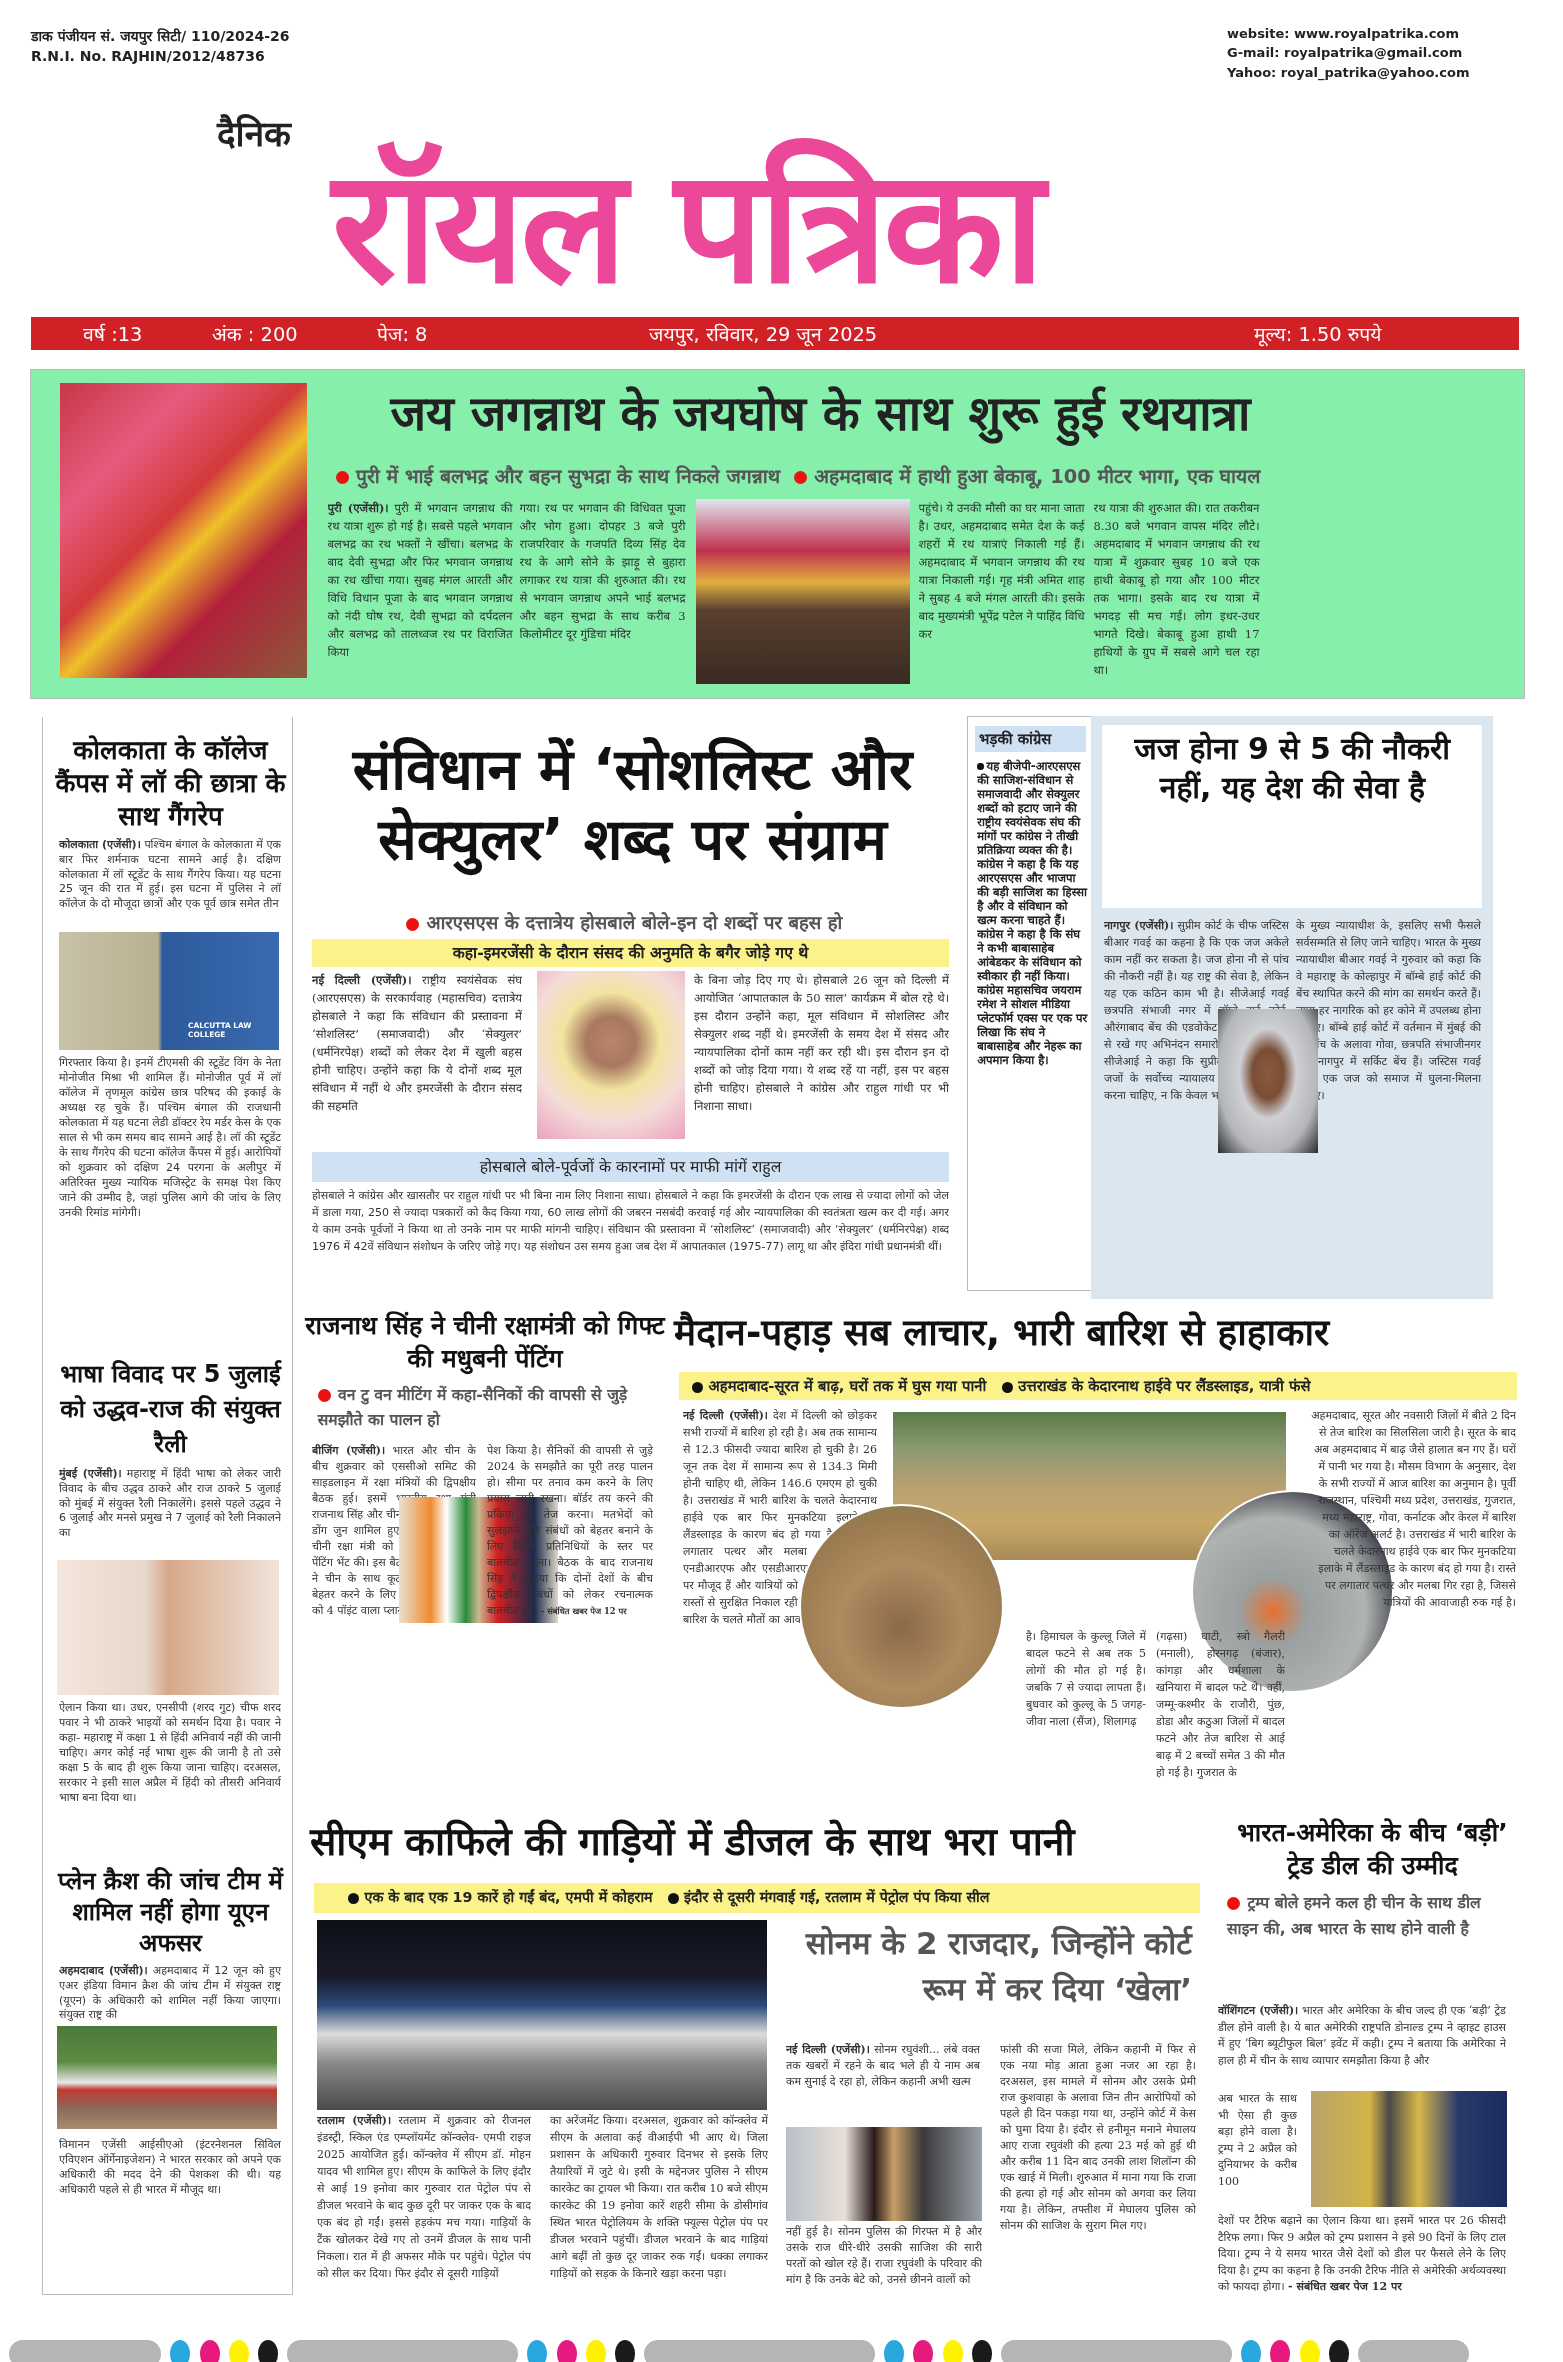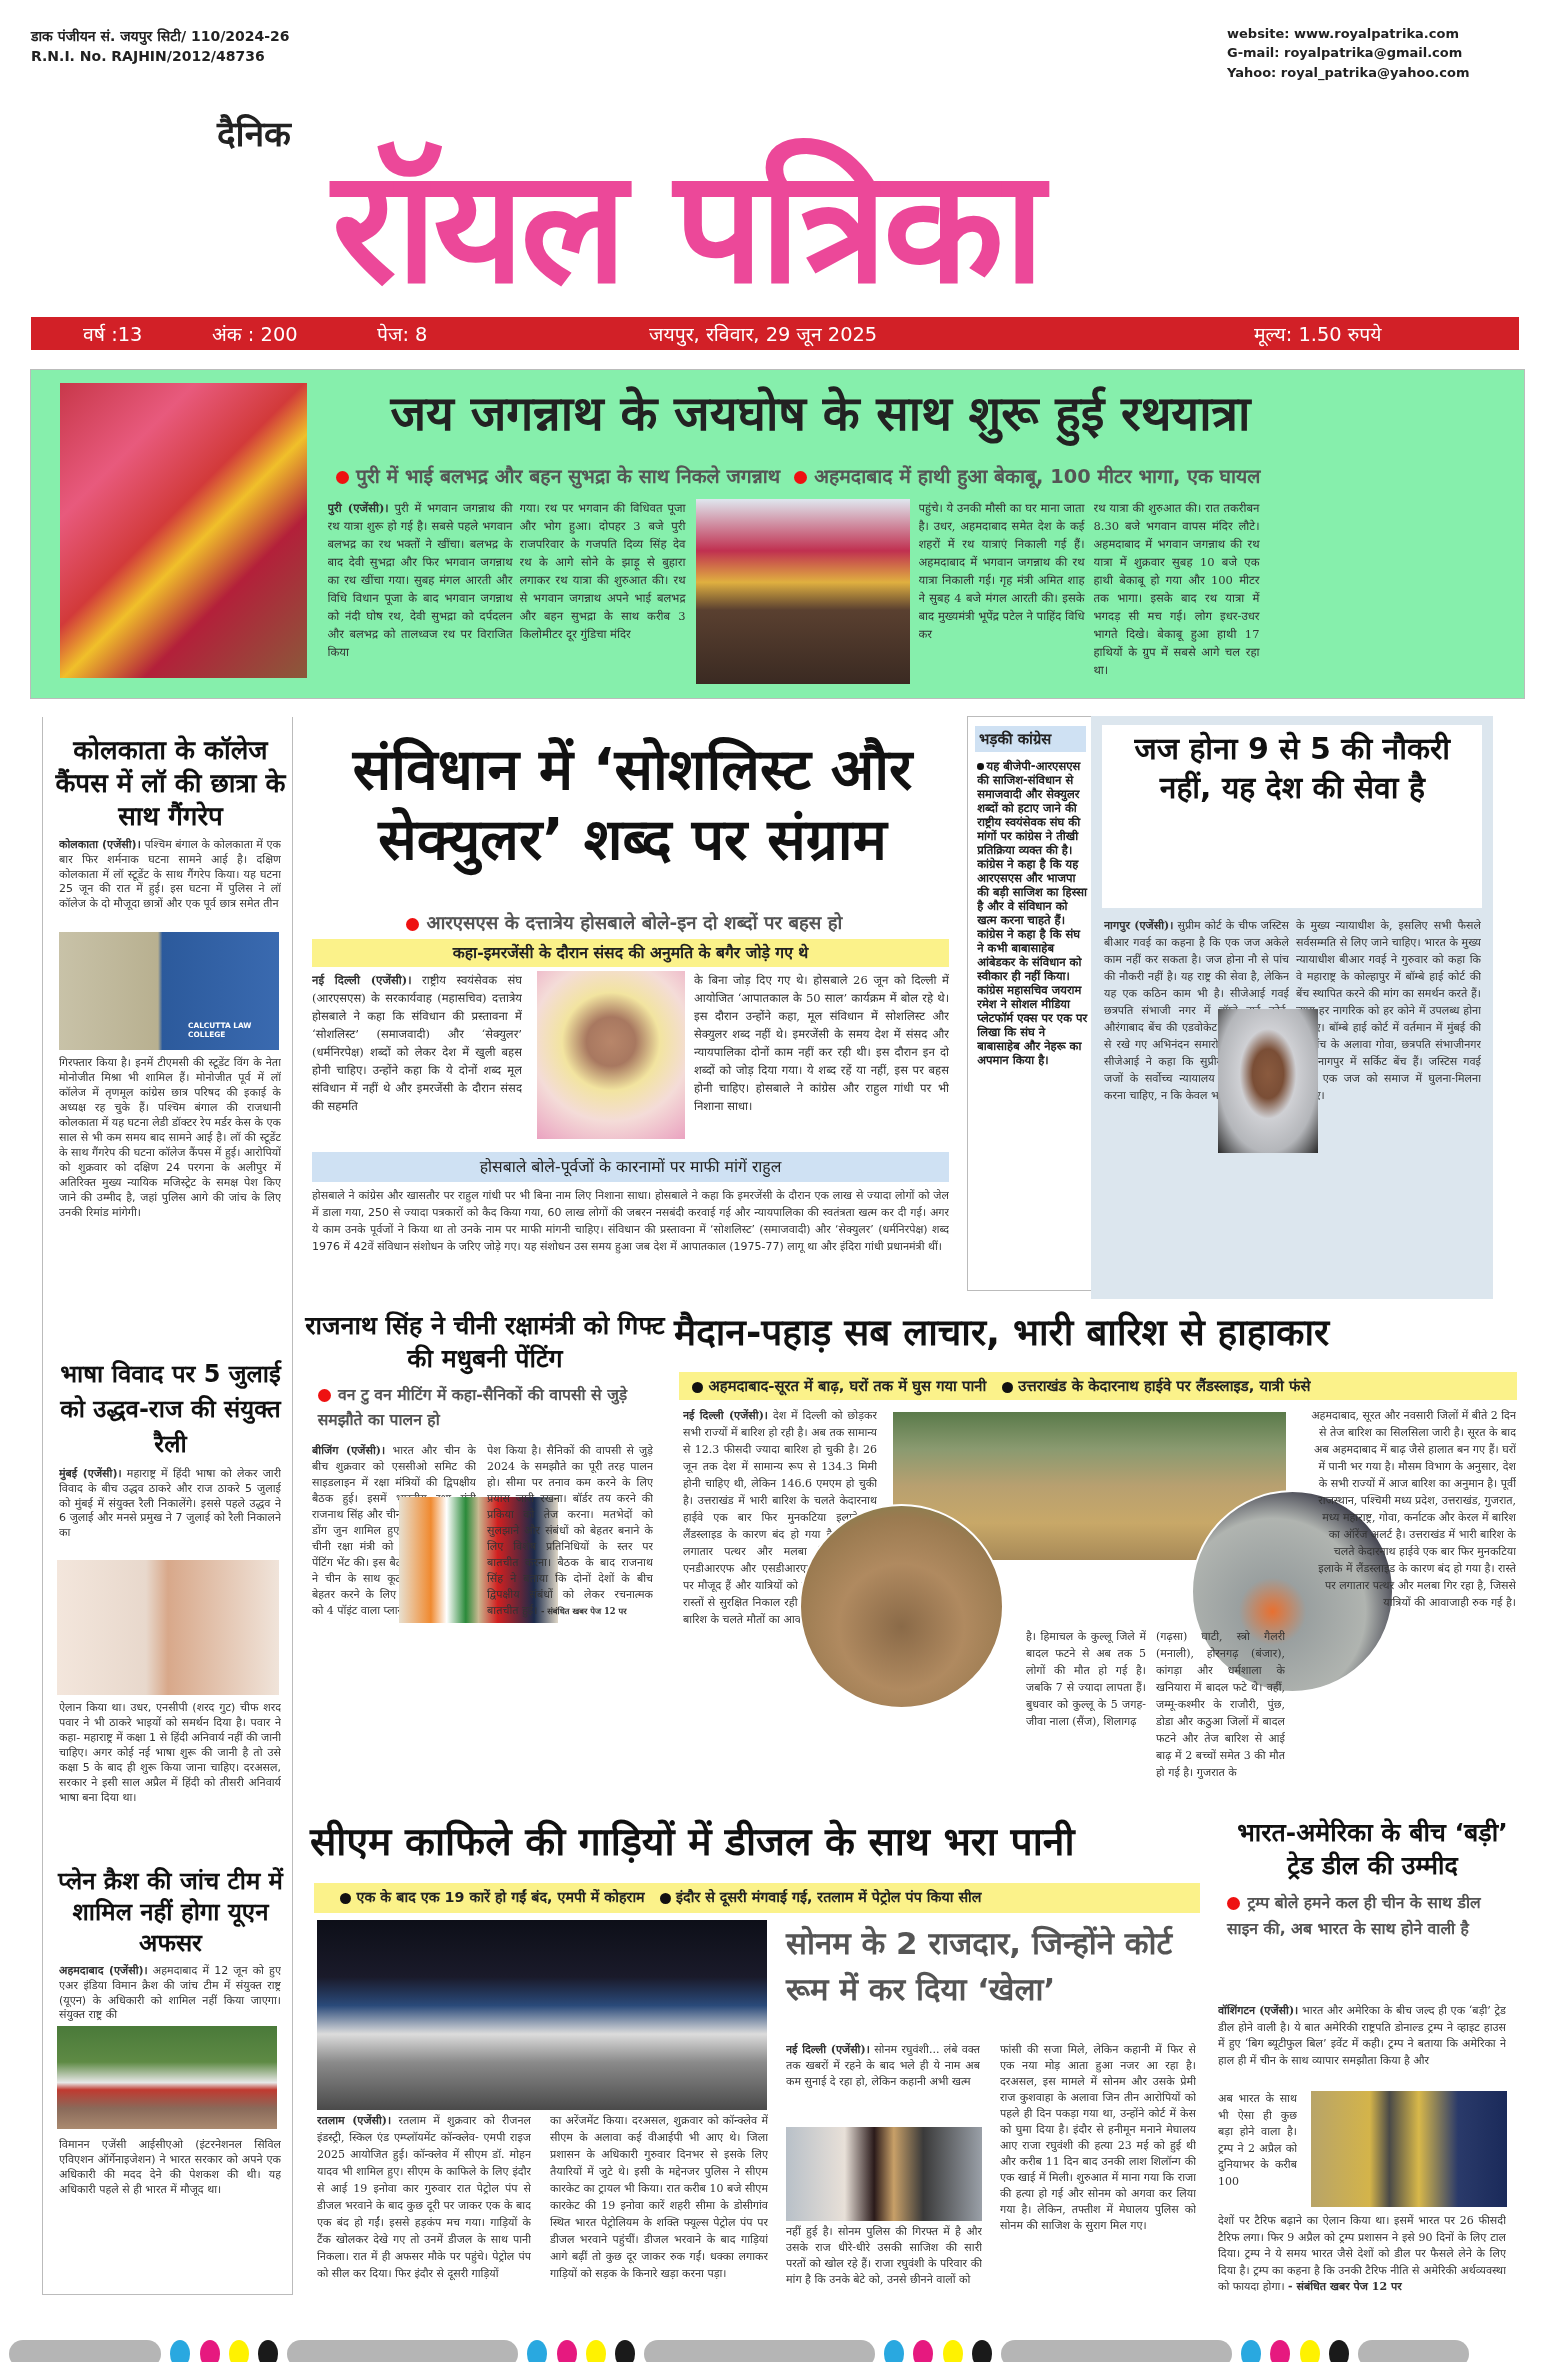--- a/index.html
+++ b/index.html
@@ -113,29 +113,29 @@
 </div>
 <div class="abs body-text" style="left:683px;top:1407px;width:194px;height:386px;overflow:hidden;font-size:11px;line-height:17px"><b>नई दिल्ली (एजेंसी)।</b> <span>देश में दिल्ली को छोड़कर सभी राज्यों में बारिश हो रही है। अब तक सामान्य से 12.3 फीसदी ज्यादा बारिश हो चुकी है। 26 जून तक देश में सामान्य रूप से 134.3 मिमी होनी चाहिए थी, लेकिन 146.6 एमएम हो चुकी है। उत्तराखंड में भारी बारिश के चलते केदारनाथ हाईवे एक बार फिर मुनकटिया इलाके में लैंडस्लाइड के कारण बंद हो गया है। रास्ते पर लगातार पत्थर और मलबा गिर रहा है। एनडीआरएफ और एसडीआरएफ की टीमें मौके पर मौजूद हैं और यात्रियों को जंगल के वैकल्पिक रास्तों से सुरक्षित निकाल रही हैं। इस बीच देश में बारिश के चलते मौतों का आकड़ा भी बढ़ने लगा</span></div>
 <div class="abs img" style="left:893px;top:1412px;width:393px;height:148px;background:linear-gradient(180deg,#5a7a4a 0%,#8a9a70 25%,#b8a070 50%,#c8a868 75%,#a88a58 100%)"></div>
 <div class="abs img" style="left:799px;top:1504px;width:205px;height:205px;border-radius:50%;border:2.8px solid #fff;background:radial-gradient(circle at 50% 60%,#8a6a48 0%,#b08a60 40%,#9a7a50 70%,#6a8a50 100%)"></div>
 <div class="abs img" style="left:1191px;top:1490px;width:203px;height:203px;border-radius:50%;border:2.8px solid #fff;background:radial-gradient(circle at 40% 60%,#e87030 0%,#9aa0a0 20%,#b0b4b0 55%,#2a2a3a 80%,#4a8ab0 100%)"></div>
 <div class="abs body-text" style="left:1026px;top:1628px;width:120px;height:166px;overflow:hidden;font-size:11px;line-height:17px">है। हिमाचल के कुल्लू जिले में बादल फटने से अब तक 5 लोगों की मौत हो गई है। जबकि 7 से ज्यादा लापता हैं। बुधवार को कुल्लू के 5 जगह-जीवा नाला (सैंज), शिलागढ़</div>
 <div class="abs body-text" style="left:1156px;top:1628px;width:129px;height:166px;overflow:hidden;font-size:11px;line-height:17px">(गढ़सा) घाटी, स्त्रो गैलरी (मनाली), होरनगढ़ (बंजार), कांगड़ा और धर्मशाला के खनियारा में बादल फटे थे। वहीं, जम्मू-कश्मीर के राजौरी, पुंछ, डोडा और कठुआ जिलों में बादल फटने और तेज बारिश से आई बाढ़ में 2 बच्चों समेत 3 की मौत हो गई है। गुजरात के</div>
 <div class="abs body-text" style="left:1309px;top:1407px;width:207px;height:386px;overflow:hidden;font-size:11px;line-height:17px;text-align:right">अहमदाबाद, सूरत और नवसारी जिलों में बीते 2 दिन से तेज बारिश का सिलसिला जारी है। सूरत के बाद अब अहमदाबाद में बाढ़ जैसे हालात बन गए हैं। घरों में पानी भर गया है। मौसम विभाग के अनुसार, देश के सभी राज्यों में आज बारिश का अनुमान है। पूर्वी राजस्थान, पश्चिमी मध्य प्रदेश, उत्तराखंड, गुजरात, मध्य महाराष्ट्र, गोवा, कर्नाटक और केरल में बारिश का ऑरेंज अलर्ट है। उत्तराखंड में भारी बारिश के चलते केदारनाथ हाईवे एक बार फिर मुनकटिया इलाके में लैंडस्लाइड के कारण बंद हो गया है। रास्ते पर लगातार पत्थर और मलबा गिर रहा है, जिससे यात्रियों की आवाजाही रुक गई है।</div>
 
 <div class="abs hl" style="left:310px;top:1816px;width:886px;font-size:39px;line-height:52px">सीएम काफिले की गाड़ियों में डीजल के साथ भरा पानी</div>
-<div class="abs yellow" style="left:314px;top:1883px;width:886px;height:29.5px;font-weight:bold;font-size:14.3px;line-height:29.5px;padding-left:26px;white-space:nowrap">
+<div class="abs yellow" style="left:314px;top:1883px;width:886px;height:29.5px;font-weight:bold;font-size:14.3px;line-height:29.5px;padding-left:34px;white-space:nowrap">
   <span class="dotb"></span><span>एक के बाद एक 19 कारें हो गईं बंद, एमपी में कोहराम</span>
   &nbsp;&nbsp;<span class="dotb"></span><span>इंदौर से दूसरी मंगवाई गई, रतलाम में पेट्रोल पंप किया सील</span>
 </div>
 <div class="abs img" style="left:317px;top:1920px;width:450px;height:190px;background:linear-gradient(180deg,#0d0f18 0%,#1a1a2a 30%,#2a4a7a 45%,#dcdcdc 60%,#8a8a8a 75%,#4a4a4a 100%)"></div>
 <div class="abs body-text" style="left:317px;top:2112px;width:214px;height:229px;overflow:hidden;font-size:11px;line-height:17px"><b>रतलाम (एजेंसी)।</b> <span>रतलाम में शुक्रवार को रीजनल इंडस्ट्री, स्किल एंड एम्प्लॉयमेंट कॉन्क्लेव- एमपी राइज 2025 आयोजित हुई। कॉन्क्लेव में सीएम डॉ. मोहन यादव भी शामिल हुए। सीएम के काफिले के लिए इंदौर से आई 19 इनोवा कार गुरुवार रात पेट्रोल पंप से डीजल भरवाने के बाद कुछ दूरी पर जाकर एक के बाद एक बंद हो गईं। इससे हड़कंप मच गया। गाड़ियों के टैंक खोलकर देखे गए तो उनमें डीजल के साथ पानी निकला। रात में ही अफसर मौके पर पहुंचे। पेट्रोल पंप को सील कर दिया। फिर इंदौर से दूसरी गाड़ियों</span></div>
 <div class="abs body-text" style="left:550px;top:2112px;width:218px;height:229px;overflow:hidden;font-size:11px;line-height:17px">का अरेंजमेंट किया। दरअसल, शुक्रवार को कॉन्क्लेव में सीएम के अलावा कई वीआईपी भी आए थे। जिला प्रशासन के अधिकारी गुरुवार दिनभर से इसके लिए तैयारियों में जुटे थे। इसी के मद्देनजर पुलिस ने सीएम कारकेट का ट्रायल भी किया। रात करीब 10 बजे सीएम कारकेट की 19 इनोवा कारें शहरी सीमा के डोसीगांव स्थित भारत पेट्रोलियम के शक्ति फ्यूल्स पेट्रोल पंप पर डीजल भरवाने पहुंचीं। डीजल भरवाने के बाद गाड़ियां आगे बढ़ीं तो कुछ दूर जाकर रुक गईं। धक्का लगाकर गाड़ियों को सड़क के किनारे खड़ा करना पड़ा।</div>
 
-<div class="abs hl" style="left:786px;top:1920px;width:406px;font-size:31px;line-height:46px;text-align:left;color:#555">सोनम के 2 राजदार, जिन्होंने कोर्ट रूम में कर दिया ‘खेला’</div>
+<div class="abs hl" style="left:786px;top:1920px;width:406px;font-size:31px;line-height:46px;text-align:right;color:#555">सोनम के 2 राजदार, जिन्होंने कोर्ट रूम में कर दिया ‘खेला’</div>
 <div class="abs body-text" style="left:786px;top:2042px;width:194px;height:65px;overflow:hidden;font-size:11px;line-height:16px"><b>नई दिल्ली (एजेंसी)।</b> <span>सोनम रघुवंशी... लंबे वक्त तक खबरों में रहने के बाद भले ही ये नाम अब कम सुनाई दे रहा हो, लेकिन कहानी अभी खत्म</span></div>
 <div class="abs img" style="left:786px;top:2127px;width:196px;height:94px;background:linear-gradient(90deg,#b8c0c8 0%,#e8e0d8 30%,#2a1a1a 45%,#c8a068 55%,#3a3a3a 70%,#9aa0a8 100%)"></div>
 <div class="abs body-text" style="left:786px;top:2224px;width:196px;height:120px;overflow:hidden;font-size:11px;line-height:16px">नहीं हुई है। सोनम पुलिस की गिरफ्त में है और उसके राज धीरे-धीरे उसकी साजिश की सारी परतों को खोल रहे हैं। राजा रघुवंशी के परिवार की मांग है कि उनके बेटे को, उनसे छीनने वालों को</div>
 <div class="abs body-text" style="left:1000px;top:2042px;width:196px;height:305px;overflow:hidden;font-size:11px;line-height:16px">फांसी की सजा मिले, लेकिन कहानी में फिर से एक नया मोड़ आता हुआ नजर आ रहा है। दरअसल, इस मामले में सोनम और उसके प्रेमी राज कुशवाहा के अलावा जिन तीन आरोपियों को पहले ही दिन पकड़ा गया था, उन्होंने कोर्ट में केस को घुमा दिया है। इंदौर से हनीमून मनाने मेघालय आए राजा रघुवंशी की हत्या 23 मई को हुई थी और करीब 11 दिन बाद उनकी लाश शिलॉन्ग की एक खाई में मिली। शुरुआत में माना गया कि राजा की हत्या हो गई और सोनम को अगवा कर लिया गया है। लेकिन, तफ्तीश में मेघालय पुलिस को सोनम की साजिश के सुराग मिल गए।</div>
 
 <div class="abs hl" style="left:1220px;top:1816px;width:305px;font-size:25px;line-height:33px;text-align:center">भारत-अमेरिका के बीच ‘बड़ी’ ट्रेड डील की उम्मीद</div>
 <div class="abs sub" style="left:1227px;top:1890px;width:286px;font-size:15.7px;line-height:26px"><span class="dot"></span><span>ट्रम्प बोले हमने कल ही चीन के साथ डील साइन की, अब भारत के साथ होने वाली है</span></div>
 <div class="abs body-text" style="left:1218px;top:2003px;width:288px;height:92px;overflow:hidden;font-size:11px;line-height:16.6px"><b>वॉशिंगटन (एजेंसी)।</b> <span>भारत और अमेरिका के बीच जल्द ही एक ‘बड़ी’ ट्रेड डील होने वाली है। ये बात अमेरिकी राष्ट्रपति डोनाल्ड ट्रम्प ने व्हाइट हाउस में हुए ‘बिग ब्यूटीफुल बिल’ इवेंट में कही। ट्रम्प ने बताया कि अमेरिका ने हाल ही में चीन के साथ व्यापार समझौता किया है और</span></div>
 <div class="abs body-text" style="left:1218px;top:2091px;width:79px;height:120px;overflow:hidden;font-size:11px;line-height:16.6px">अब भारत के साथ भी ऐसा ही कुछ बड़ा होने वाला है। ट्रम्प ने 2 अप्रैल को दुनियाभर के करीब 100</div>
 <div class="abs img" style="left:1311px;top:2091px;width:196px;height:116px;background:linear-gradient(90deg,#b8a468 0%,#d4b44a 30%,#4a4a48 40%,#d8b84a 55%,#2a3a6a 75%,#1a2a5a 100%)"></div>

